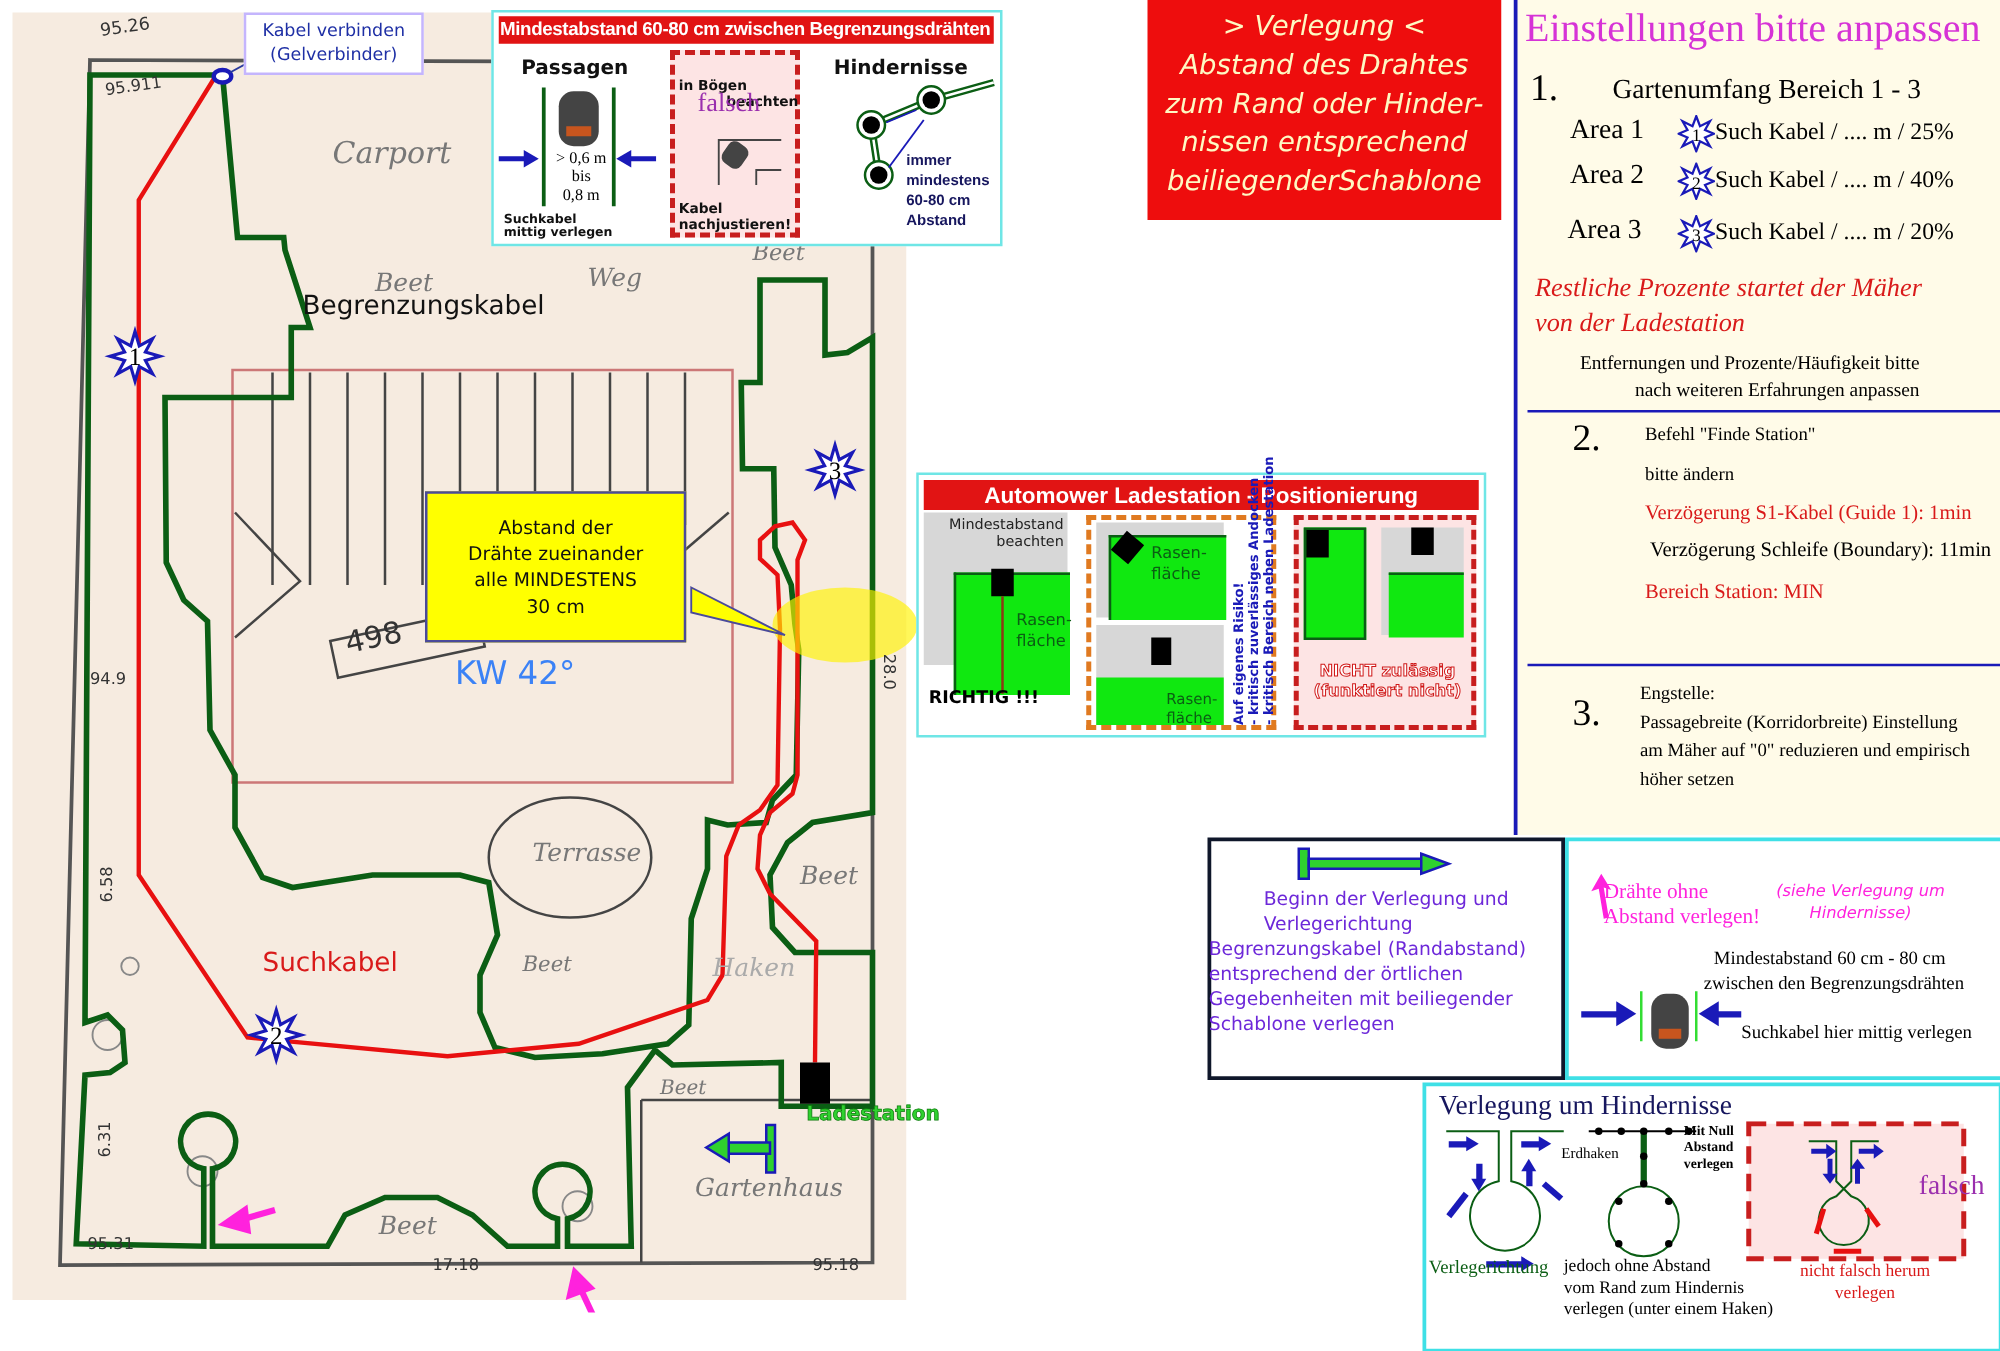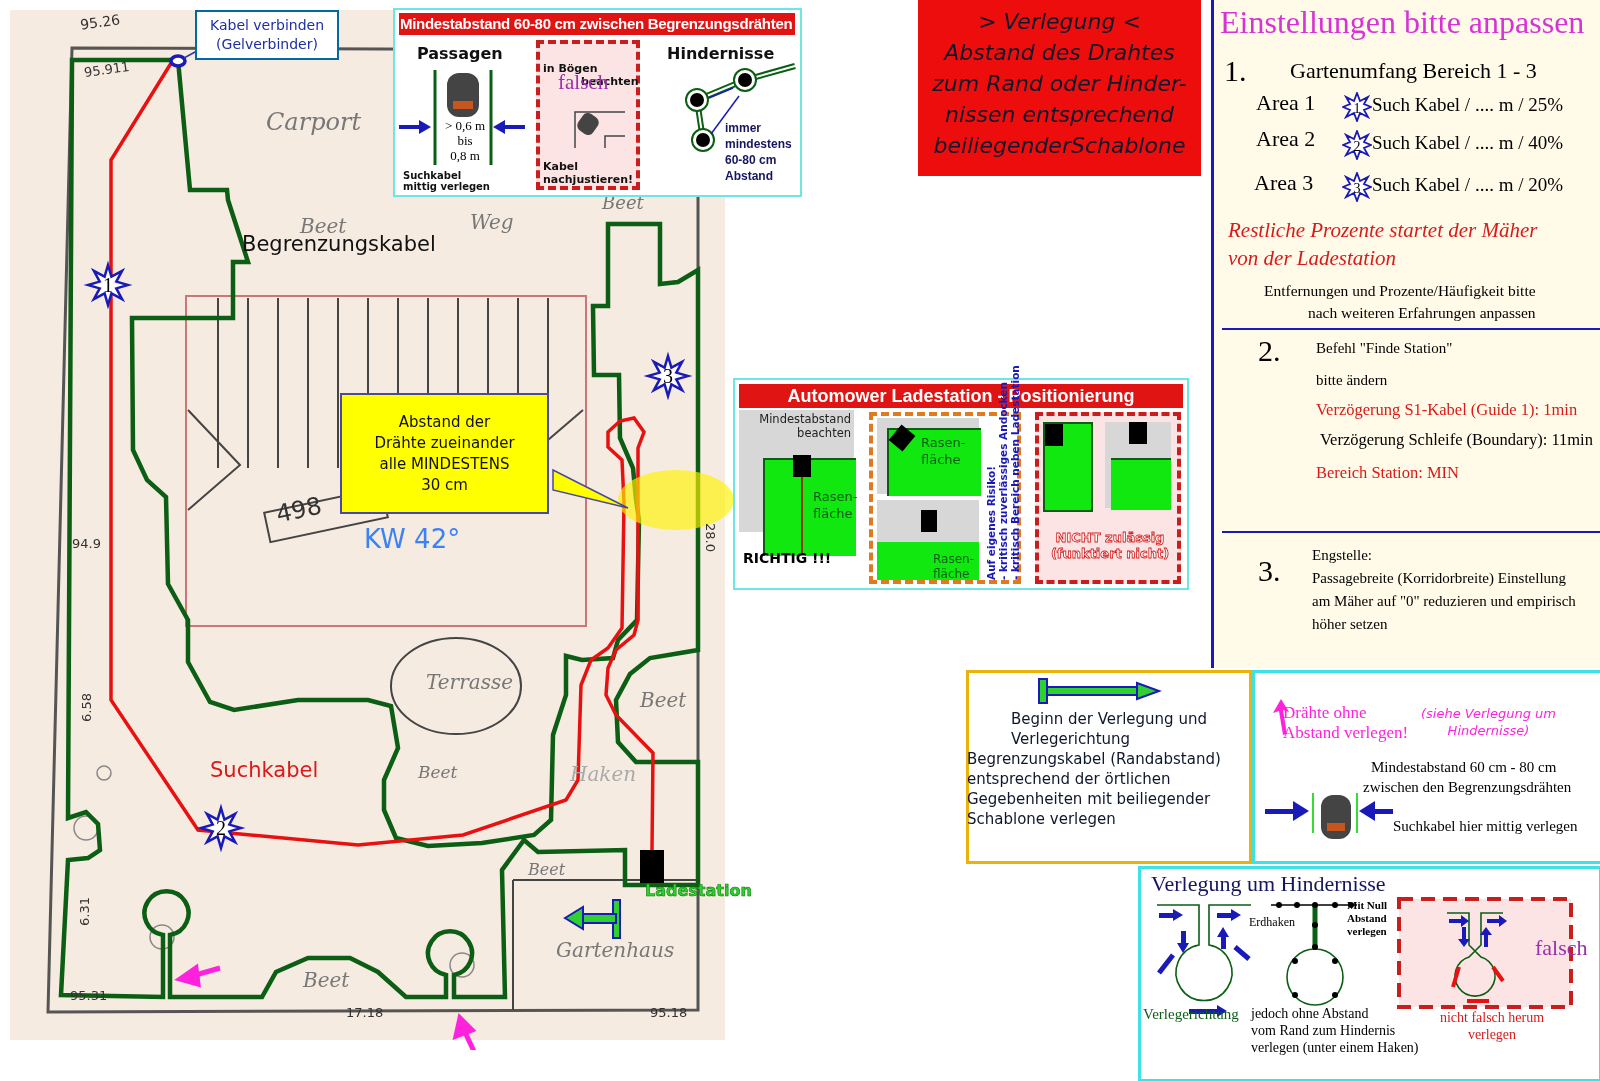--- a/index.html
+++ b/index.html
@@ -1,50 +1,50 @@
 <!DOCTYPE html>
 <html><head>
 <meta charset="utf-8">
 <style>
   html,body{margin:0;padding:0;}
   body{width:1600px;height:1081px;position:relative;background:#ffffff;overflow:hidden;font-family:"DejaVu Sans",sans-serif;}
   .abs{position:absolute;}
   
   #plan{left:8px;top:0;width:730px;height:1050px;}
   .paper{left:10px;top:10px;width:715px;height:1030px;background:#f6ebe0;}
-  .callout-blue{left:187px;top:10px;width:140px;height:46px;border:2px solid #0369a1;background:#fff;color:#1e2fa5;font-size:14px;text-align:center;line-height:19px;display:flex;align-items:center;justify-content:center;}
+  .callout-blue{left:187px;top:10px;width:140px;height:46px;border:2px solid #c4b5fd;background:#fff;color:#1e2fa5;font-size:14px;text-align:center;line-height:19px;display:flex;align-items:center;justify-content:center;}
   .yellow-note{left:332px;top:393px;width:205px;height:117px;background:#ffff00;border:2px solid #4a4a9a;color:#111;font-size:15px;text-align:center;line-height:21px;display:flex;align-items:center;justify-content:center;}
   .lbl-begr{left:234px;top:232px;font-size:21px;color:#111;}
   .lbl-such{left:202px;top:758px;font-size:21px;color:#d91a1a;}
   .lbl-lade{left:637px;top:881px;font-size:16px;font-weight:bold;color:#2fd12f;-webkit-text-stroke:0.6px #0c7a0c;}
   .sketch{color:#777;font-family:"DejaVu Serif",serif;font-style:italic;}
   .dim{color:#333;font-size:13px;}
 
   
   .box-top{left:393px;top:8px;width:405px;height:185px;border:2px solid #6fe6e6;background:#fff;}
   .box-top .title{position:absolute;left:4px;top:3px;width:395px;height:22px;background:#e11414;color:#fff;font-weight:bold;font-size:15px;line-height:22px;font-family:"Liberation Sans",sans-serif;white-space:nowrap;overflow:hidden;padding-left:1px;letter-spacing:-0.3px;}
   .bold-h{font-weight:bold;font-size:16px;color:#111;}
   .small-b{font-weight:bold;font-size:11px;color:#111;line-height:13px;}
   .serif{font-family:"Liberation Serif",serif;}
 
   
-  .red-box{left:918px;top:0;width:283px;height:176px;background:#ee0d0d;color:#0f172a;font-style:italic;font-size:22px;line-height:31px;text-align:center;padding-top:6px;box-sizing:border-box;}
+  .red-box{left:918px;top:0;width:283px;height:176px;background:#ee0d0d;color:#fef9c3;font-style:italic;font-size:22px;line-height:31px;text-align:center;padding-top:6px;box-sizing:border-box;}
 
   
   .settings{left:1211px;top:0;width:389px;height:668px;background:#fffbe8;border-left:3px solid #1a1ab8;}
   .settings .t{font-family:"Liberation Serif",serif;}
   .sep{position:absolute;left:8px;width:381px;height:2px;background:#1a1ab8;}
   .star{display:inline-block;width:30px;height:30px;vertical-align:middle;}
 
   
   .box-lade{left:733px;top:378px;width:452px;height:208px;border:2px solid #6fe6e6;background:#fff;}
   .box-lade .title{position:absolute;left:4px;top:4px;width:444px;height:24px;background:#e11414;color:#fff;font-weight:bold;font-size:18px;line-height:24px;text-align:center;font-family:"Liberation Sans",sans-serif;}
 
   
-  .box-beginn{left:966px;top:670px;width:280px;height:188px;border:3px solid #eab308;background:#fff;color:#0f172a;font-size:15px;line-height:21px;}
+  .box-beginn{left:966px;top:670px;width:280px;height:188px;border:3px solid #0f172a;background:#fff;color:#6d28d9;font-size:15px;line-height:21px;}
   .box-draht{left:1252px;top:670px;width:348px;height:188px;border:3px solid #3fe0e6;background:#fff;}
   .box-hind{left:1138px;top:866px;width:458px;height:210px;border:3px solid #3fe0e6;background:#fff;}
 </style>
 </head>
 <body>
 
 <div class="abs" id="plan">
   <div class="abs paper" style="left:2px;top:10px;"></div>
 
   <svg class="abs" style="left:0;top:0;" width="730" height="1050">

